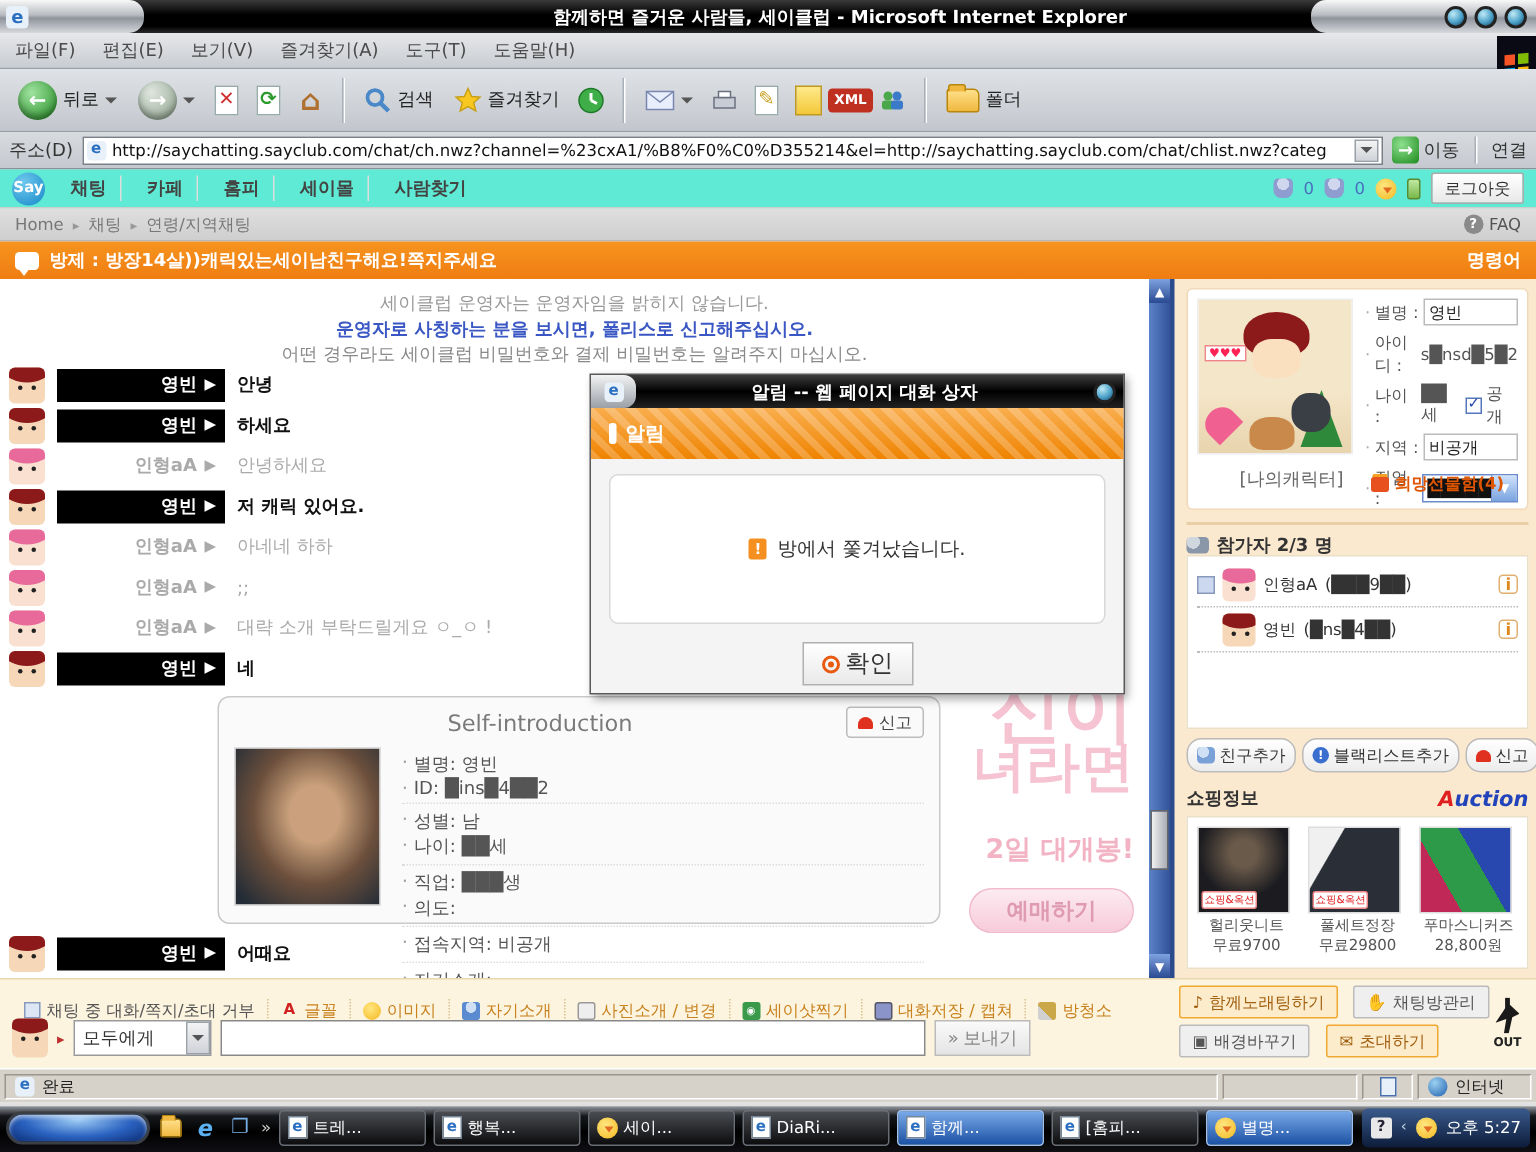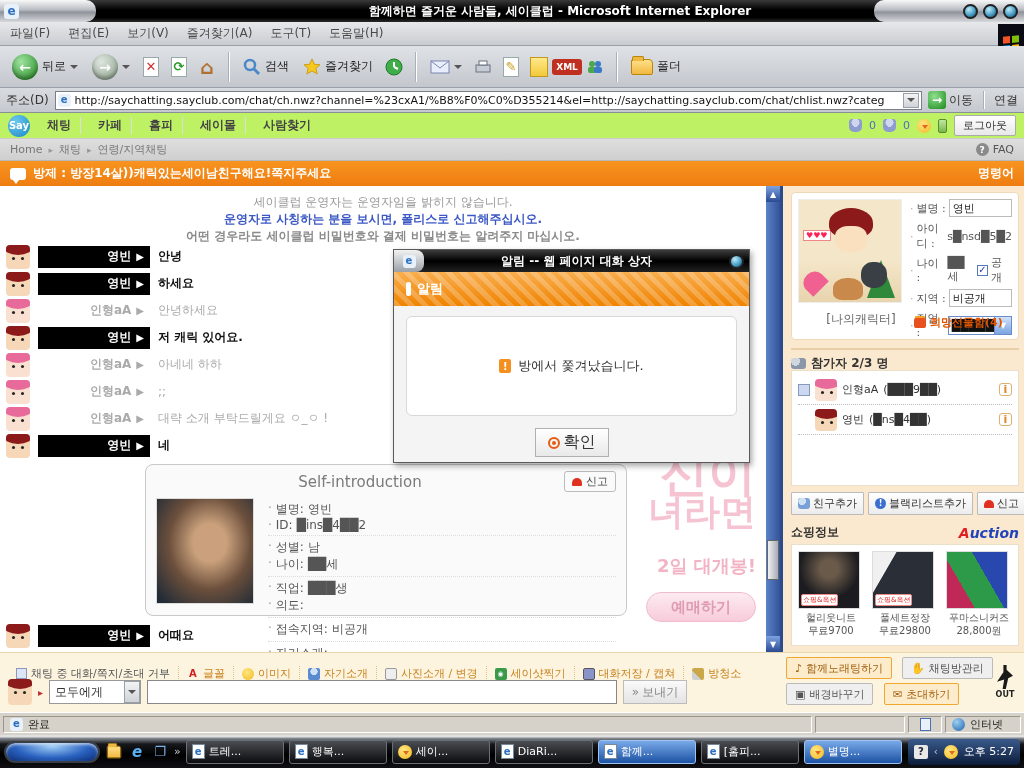--- a/index.html
+++ b/index.html
@@ -40,21 +40,21 @@
 
   
   .addressbar { position:absolute; left:0; top:88px; width:1024px; height:25px; background:linear-gradient(#d8dbdf,#c5c9cf); border-bottom:1px solid #8a9098; display:flex; align-items:center; gap:6px; padding:0 6px; }
   .urlbox { flex:1; height:19px; background:#fff; border:1px solid #7a8088; display:flex; align-items:center; gap:4px; padding:0 2px; overflow:hidden; }
   .urltext { flex:1; font-size:11px; white-space:nowrap; overflow:hidden; color:#111; }
   .dd { width:16px; height:15px; background:linear-gradient(#f4f4f4,#cfd2d8); border:1px solid #98a0a8; display:flex; align-items:center; justify-content:center; }
   .gobtn { display:flex; align-items:center; gap:3px; }
   .goorb { width:18px; height:18px; border-radius:3px; background:radial-gradient(circle at 35% 30%, #8ee08e, #1c8a1c); color:#fff; font-weight:bold; display:flex; align-items:center; justify-content:center; font-size:12px; }
 
   
-  .saynav { position:absolute; left:0; top:113px; width:1024px; height:26px; background:#bef264; border-bottom:1px solid #ccc; display:flex; align-items:center; padding:0 8px; gap:8px; }
+  .saynav { position:absolute; left:0; top:113px; width:1024px; height:26px; background:#5eead4; border-bottom:1px solid #ccc; display:flex; align-items:center; padding:0 8px; gap:8px; }
   .saylogo { width:22px; height:22px; border-radius:50%; background:radial-gradient(circle at 35% 30%, #6ec8ee, #1788c8); color:#fff; font-weight:bold; font-size:10px; display:flex; align-items:center; justify-content:center; }
   .saynav .navitem { padding:0 9px; border-right:1px solid #ddd; color:#444; font-weight:bold; font-size:12px; }
   .saynav .right { margin-left:auto; display:flex; align-items:center; gap:7px; color:#4a6fbf; font-size:11px; }
   .pico { width:13px; height:13px; border-radius:3px 3px 5px 5px; background:radial-gradient(circle at 50% 28%, #cfd6ee 35%, #8e9cd0 36%); }
   .chick { width:14px; height:14px; border-radius:50%; background:radial-gradient(circle at 40% 35%, #ffe680, #f4b820); position:relative; }
   .chick:before { content:""; position:absolute; left:5px; top:6px; border-left:3px solid transparent; border-right:3px solid transparent; border-top:4px solid #e06820; }
   .phoneico { width:9px; height:14px; background:linear-gradient(#bfe8a0,#7ab84a); border:1px solid #5a8a30; border-radius:2px; }
   .logoutbtn { border:1px solid #aaa; background:linear-gradient(#fff,#e8e8e8); padding:2px 8px; font-size:11px; color:#333; border-radius:2px; }
 
   
@@ -69,21 +69,21 @@
   .bubble:after { content:""; position:absolute; left:3px; bottom:-4px; border-left:3px solid transparent; border-right:3px solid transparent; border-top:4px solid #fff; }
   .roombar .right { margin-left:auto; font-weight:bold; }
 
   
   .main { position:absolute; left:0; top:186px; width:1024px; height:466px; }
   .chatarea { position:absolute; left:0; top:0; width:766px; height:466px; background:#fff; overflow:hidden; }
 
   .notice { position:absolute; left:0; top:8px; width:100%; text-align:center; line-height:17px; z-index:1;}
   .notice .n1 { color:#999; font-size:12px; }
   .notice .n2 { color:#3a57c4; font-weight:bold; font-size:12px; }
-  .notice .n3 { color:#8a8a8a; font-size:12px; font-weight:bold; }
+  .notice .n3 { color:#8a8a8a; font-size:12px; font-weight:normal; }
 
   .messages { position:absolute; left:6px; top:57px; right:30px; z-index:2; }
   .mrow { display:flex; align-items:center; height:27px; gap:8px; }
   .avatar { width:24px; height:24px; border-radius:4px; position:relative; background:#f6d8b8; overflow:hidden; flex:0 0 24px;}
   .avatar:before { content:""; position:absolute; left:-3px; top:-7px; width:30px; height:17px; border-radius:50%; }
   .avatar:after { content:""; position:absolute; left:6px; top:12px; width:3px; height:3px; background:#222; border-radius:50%; box-shadow:9px 0 0 #222; }
   .avatar.red:before { background:#8c1a1a; }
   .avatar.pink { background:#fae0d0; }
   .avatar.pink:before { background:#e86a9a; }
   .namebox { width:112px; height:22px; display:flex; align-items:center; justify-content:flex-end; gap:5px; padding:0 6px; font-weight:bold; font-size:12px; }
@@ -164,21 +164,21 @@
   .giftico { width:12px; height:10px; background:#e85020; border-radius:2px; box-shadow:0 -3px 0 -1px #f4a020; }
 
   .p-header { position:absolute; left:8px; top:162px; width:228px; display:flex; gap:5px; align-items:center; font-weight:bold; color:#333; font-size:12px; border-top:2px solid #e8cfa8; padding-top:5px; }
   .ppl { width:15px; height:11px; background:radial-gradient(circle at 30% 30%, #cfd6de 34%, #8a97a8 35%); border-radius:3px; }
   .p-list { position:absolute; left:8px; top:184px; width:228px; height:116px; background:#fff; border:1px solid #eadfc8; padding:4px 6px; }
   .p-row { display:flex; align-items:center; gap:5px; height:30px; border-bottom:1px dotted #bbb; color:#333; }
   .p-row .avatar { width:22px; height:22px; flex:0 0 22px;}
   .p-chk { width:12px; height:12px; border:1px solid #8899bb; background:#ccd8f0; }
   .infoico { margin-left:auto; color:#e08820; font-size:11px; font-weight:bold; border:1px solid #e0b070; border-radius:3px; width:13px; height:13px; line-height:11px; text-align:center;}
   .p-btns { position:absolute; left:8px; top:306px; width:228px; display:flex; gap:4px; }
-  .sbtn { border:1px solid #bbb; background:linear-gradient(#fff,#ececec); border-radius:1px; padding:3px 6px; font-size:11px; color:#333; display:flex; align-items:center; gap:3px; white-space:nowrap;}
+  .sbtn { border:1px solid #bbb; background:linear-gradient(#fff,#ececec); border-radius:10px; padding:3px 6px; font-size:11px; color:#333; display:flex; align-items:center; gap:3px; white-space:nowrap;}
   .bl-ico { width:11px; height:11px; border-radius:50%; background:#3a6fd0; color:#fff; font-size:8px; font-weight:bold; text-align:center; line-height:11px;}
   .fr-ico { width:12px; height:11px; background:radial-gradient(circle at 35% 30%, #cfe0f4 34%, #7aa0d8 36%); border-radius:3px; }
 
   .shop-header { position:absolute; left:8px; top:338px; width:228px; display:flex; align-items:center; font-weight:bold; color:#333; font-size:12px; }
   .auction { margin-left:auto; font-style:italic; font-weight:bold; font-size:14px; color:#2244bb; }
   .auction:first-letter { color:#e02020; }
   .shop-box { position:absolute; left:8px; top:358px; width:228px; height:102px; background:#fff; border:1px solid #eadfc8; display:flex; gap:8px; padding:6px; }
   .product { width:66px; text-align:center; color:#555; font-size:10px; }
   .p-img { width:62px; height:58px; border:1px solid #ddd; position:relative; overflow:hidden;}
   .p-img.knit { background:radial-gradient(circle at 50% 30%, #6a5a4a 18%, #1c1c20 60%); }

